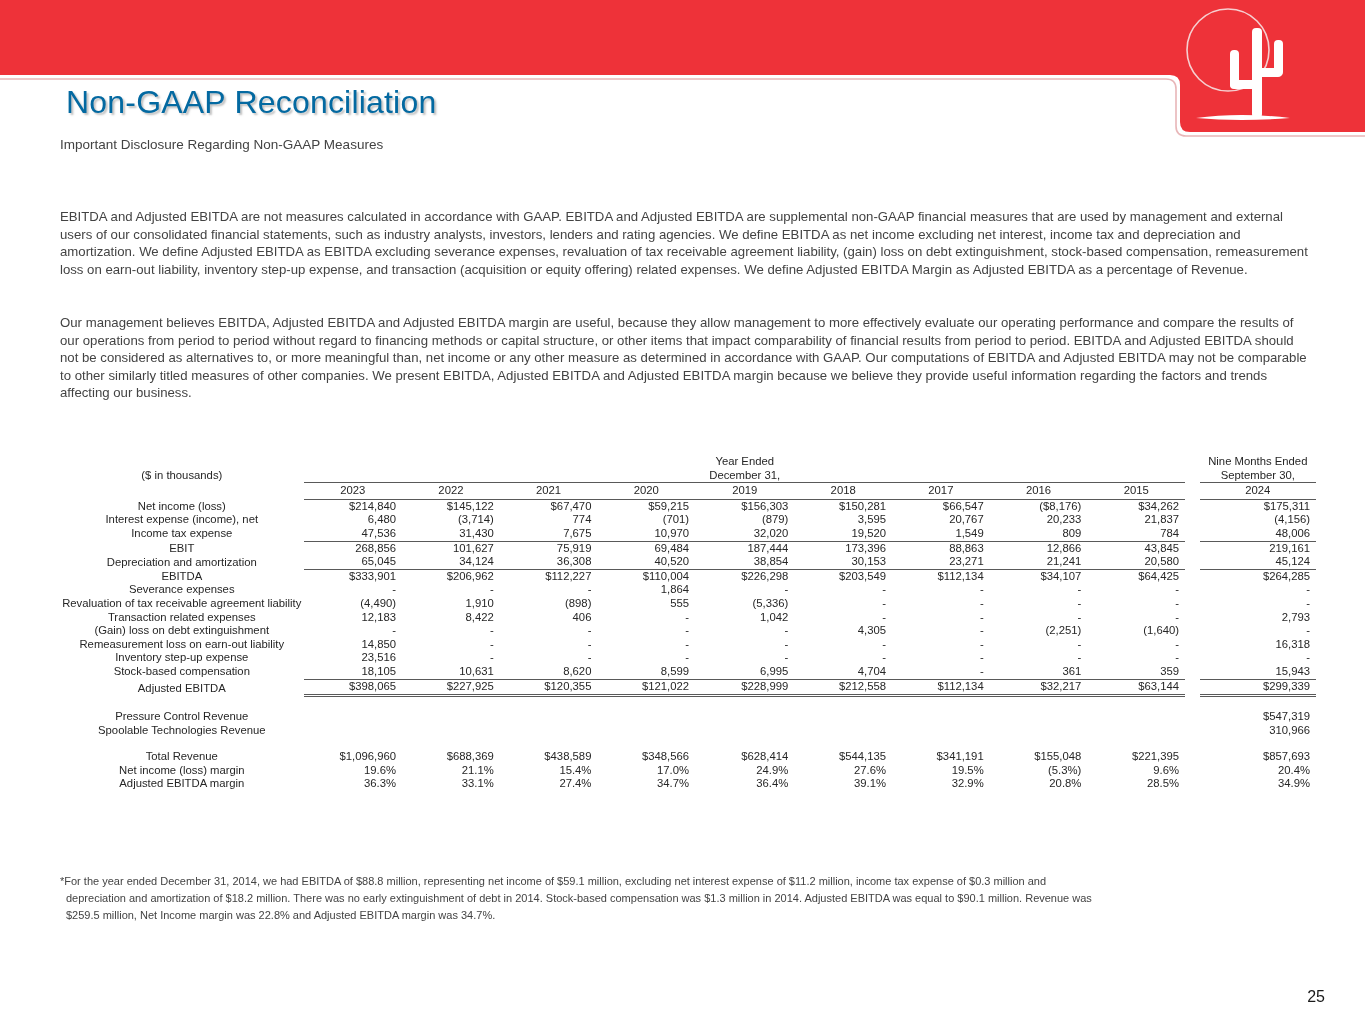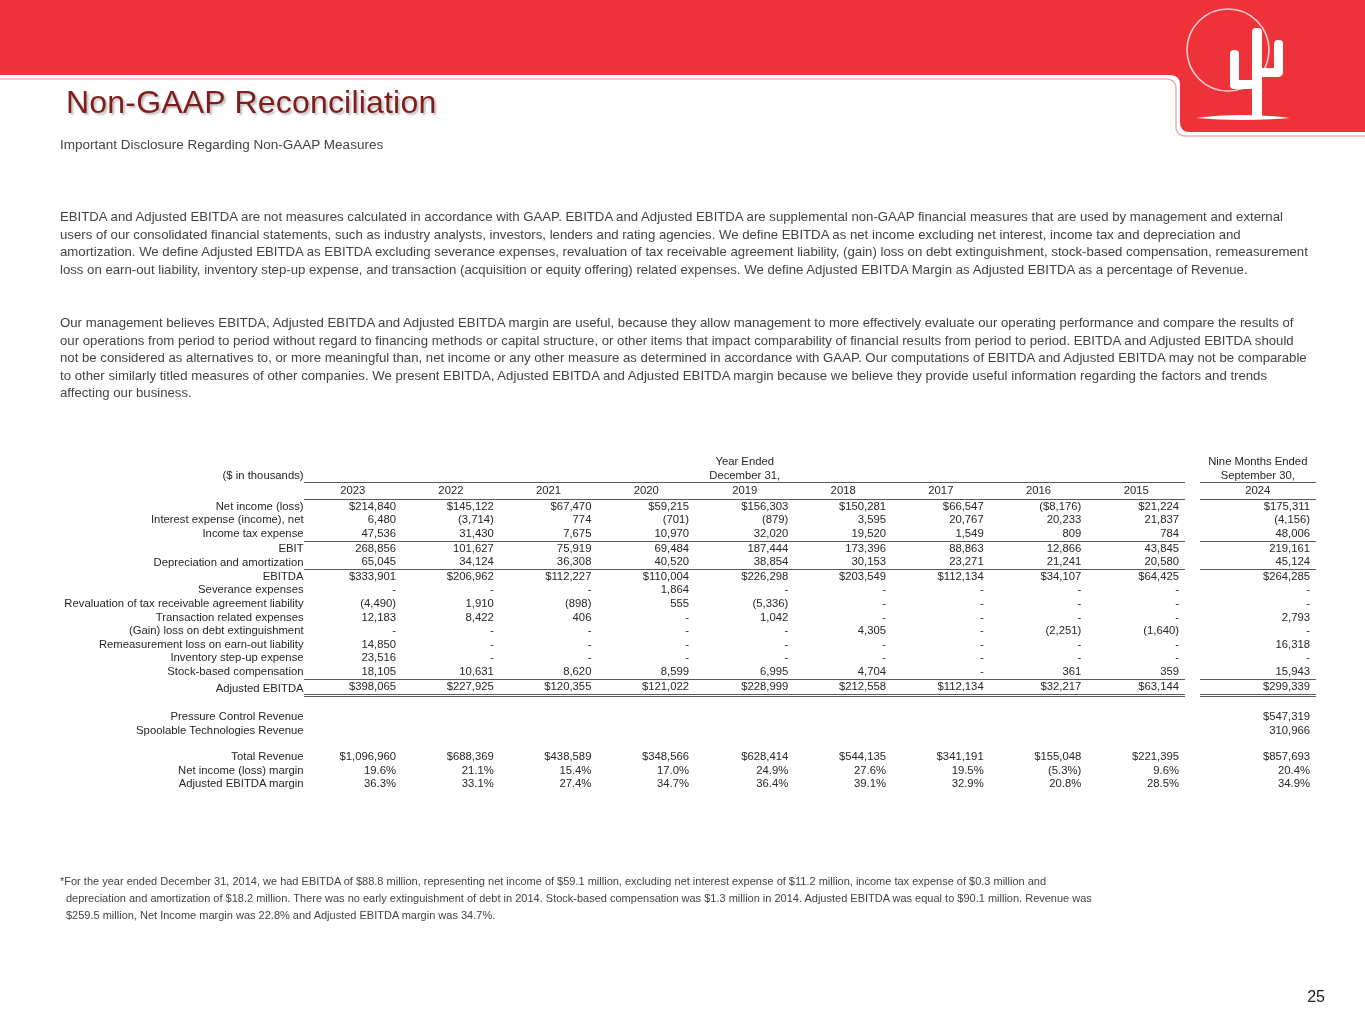--- a/index.html
+++ b/index.html
@@ -25,21 +25,21 @@
     pointer-events: none;
   }
 
   
   #page-title {
     position: absolute;
     left: 66px;
     top: 84px;
     font-size: 32px;
     font-weight: normal;
-    color: #7f1d1d;
+    color: #0369a1;
     letter-spacing: 0.2px;
     text-shadow: 2px 2px 2px rgba(140,140,140,0.55);
     white-space: nowrap;
   }
 
   
   #subtitle {
     position: absolute;
     left: 60px;
     top: 137px;
@@ -70,21 +70,21 @@
     color: #262626;
   }
   #fin-table td, #fin-table th {
     padding: 0;
     font-weight: normal;
     white-space: nowrap;
     line-height: 13.6px;
     vertical-align: bottom;
   }
   .lbl {
-    text-align: right;
+    text-align: center;
     width: 244px;
     padding-left: 2px !important;
   }
   .num {
     text-align: right;
     padding-right: 6px !important;
   }
   .grp-head {
     text-align: center;
     font-size: 11.3px;
@@ -192,21 +192,21 @@
   <tr class="top-rule">
         <td class="lbl">Net income (loss)</td>
         <td class="num">$214,840</td>
         <td class="num">$145,122</td>
         <td class="num">$67,470</td>
         <td class="num">$59,215</td>
         <td class="num">$156,303</td>
         <td class="num">$150,281</td>
         <td class="num">$66,547</td>
         <td class="num">($8,176)</td>
-        <td class="num">$21,224</td>
+        <td class="num">$34,262</td>
         <td class="gap-col"></td>
         <td class="num">$175,311</td>
       </tr>
       <tr>
         <td class="lbl">Interest expense (income), net</td>
         <td class="num">6,480</td>
         <td class="num">(3,714)</td>
         <td class="num">774</td>
         <td class="num">(701)</td>
         <td class="num">(879)</td>

